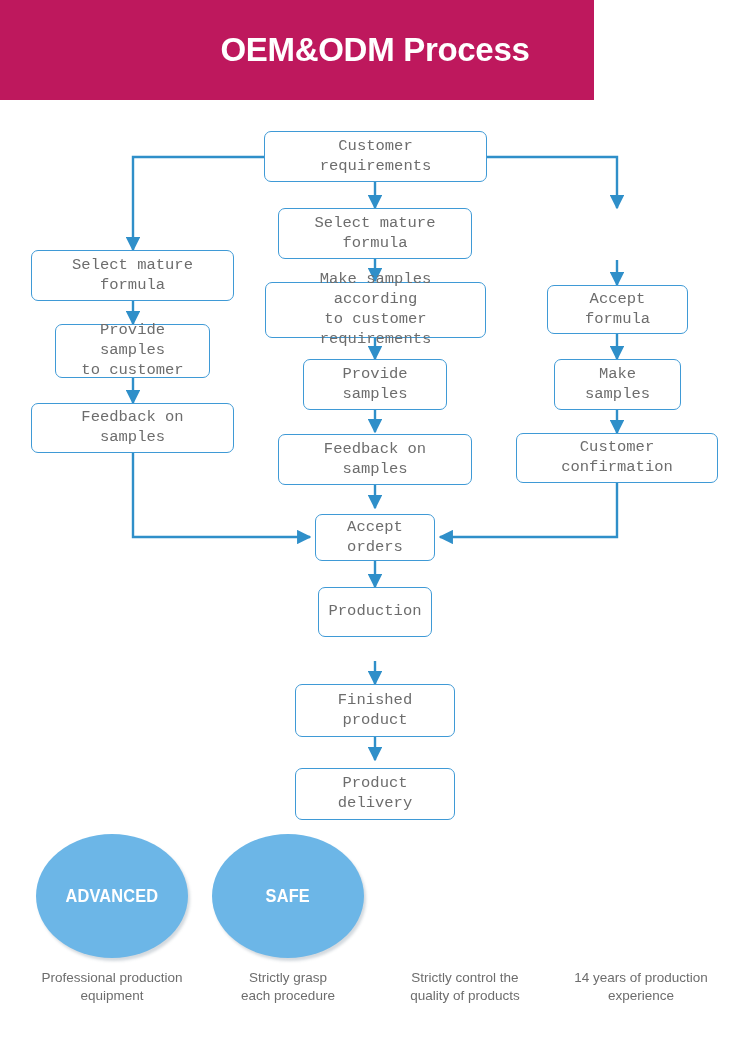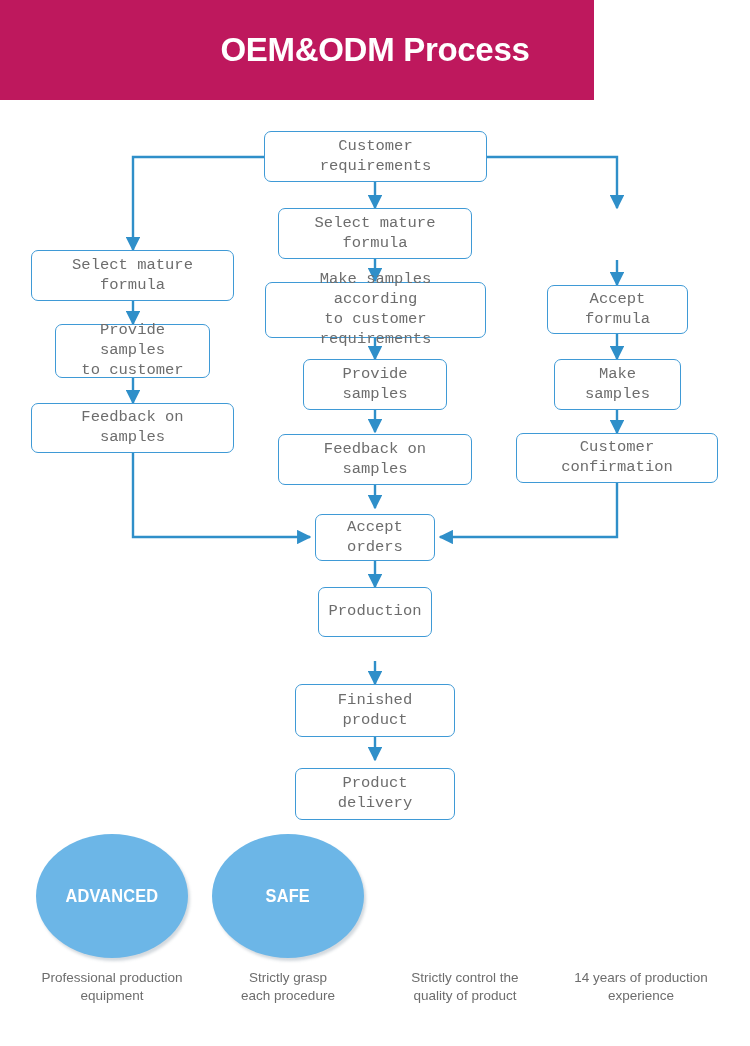--- a/index.html
+++ b/index.html
@@ -201,21 +201,21 @@
   <div class="feature" style="left:24px;">
     <div class="feature-ellipse">
       <span>ADVANCED</span>
     </div>
     <div class="feature-caption" style="white-space:pre-line;">Professional production
 equipment</div>
   </div>
 
   <div class="feature" style="left:377px;">
     <div class="feature-caption" style="white-space:pre-line;">Strictly control the
-quality of product</div>
+quality of products</div>
   </div>
 
   <div class="feature" style="left:553px;">
     <div class="feature-caption" style="white-space:pre-line;">14 years of production
 experience</div>
   </div>
 
 </div>
 
 </body></html>

